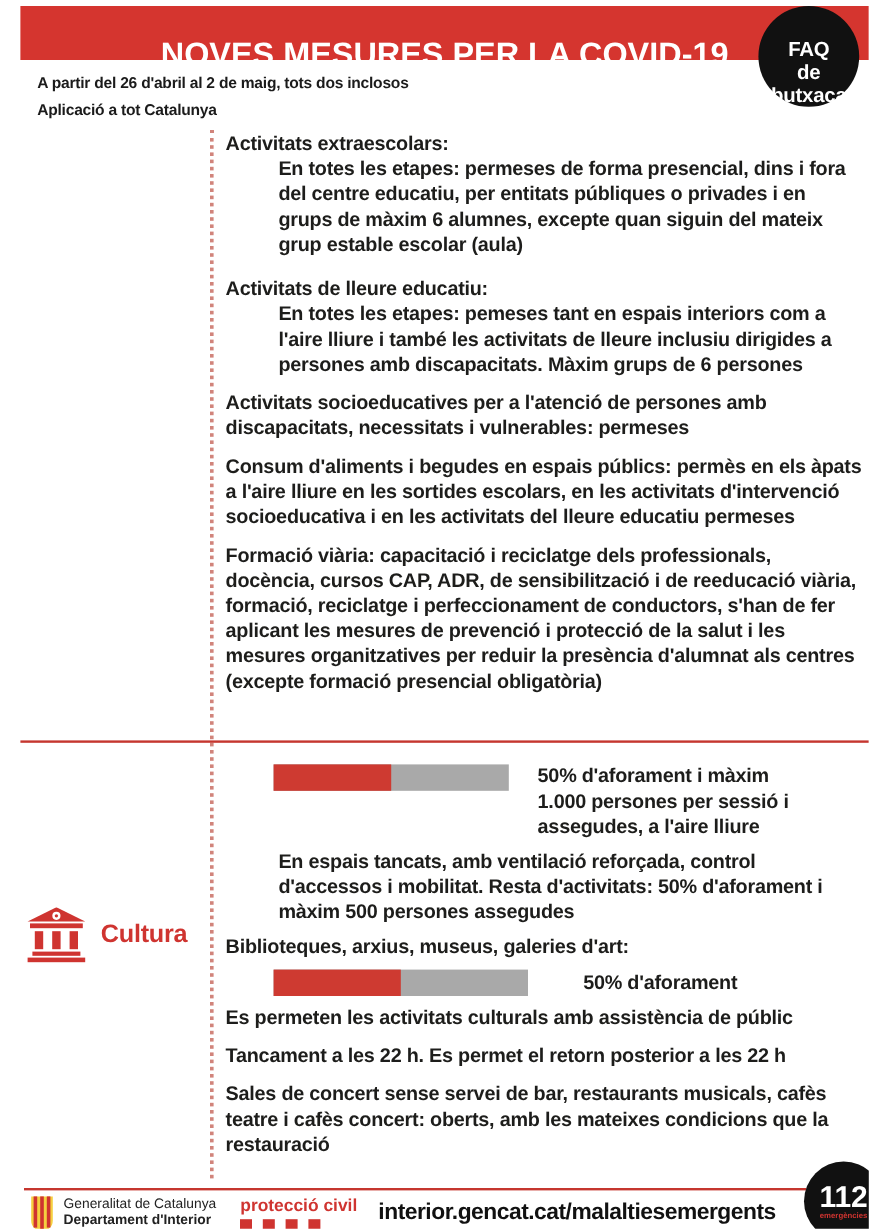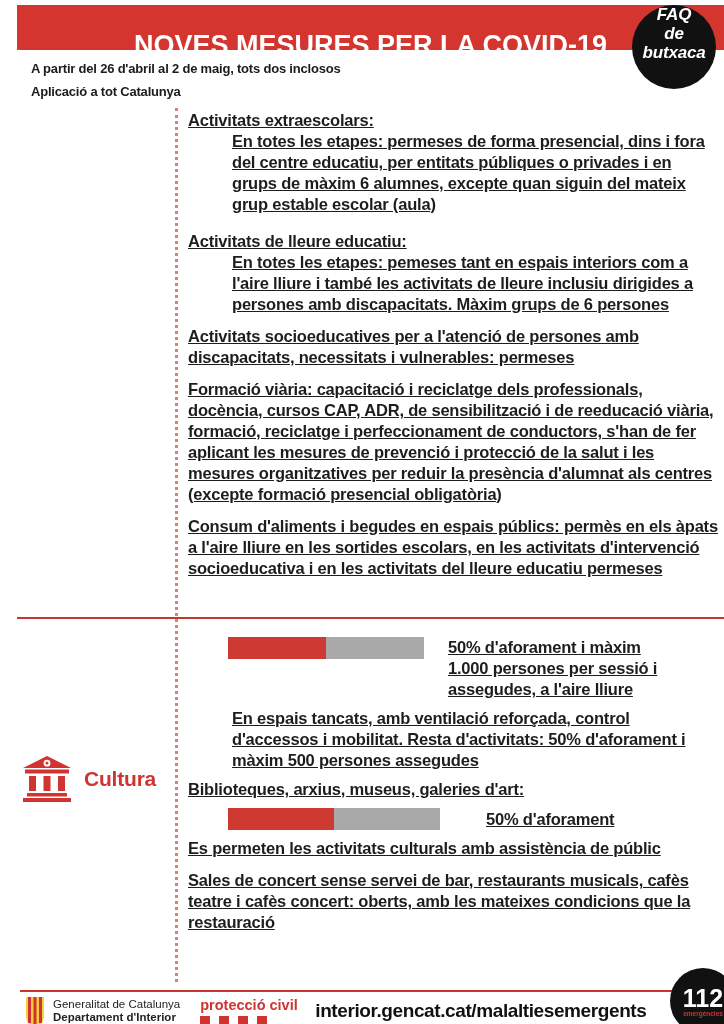--- a/index.html
+++ b/index.html
@@ -6,40 +6,40 @@
   body { background:#ffffff; font-family:"Liberation Sans", sans-serif; }
   .page { position:relative; width:724px; height:1024px; background:#fff; overflow:hidden;
           font-weight:700; color:#1d1d1b; letter-spacing:-0.2px; }
 
   
   .banner { position:absolute; left:17px; top:5px; width:707px; height:45px; background:#d5352f;
             display:flex; align-items:center; justify-content:center; }
   .banner span { color:#fff; font-size:27px; font-weight:700; letter-spacing:0;margin-top:36px; }
   .faq-badge { position:absolute; left:632px; top:5px; width:84px; height:84px; border-radius:50%;
                background:#111; color:#fff; display:flex; flex-direction:column; align-items:center;
-               justify-content:flex-start; text-align:center; font-size:17px; line-height:19px; z-index:5;font-style:italic; }
+               justify-content:flex-end; text-align:center; font-size:17px; line-height:19px; z-index:5; }
   .subtitle { position:absolute; left:31px; top:57px; font-size:13px; line-height:23px; color:#1b1b1b; }
 
   
   .vline { position:absolute; left:175px; top:108px; height:874px; width:0;
            border-left:3px dotted #d1847b; }
   .hline { position:absolute; left:17px; top:617px; width:707px; height:0;
            border-top:2px solid #c5362f; }
 
   
   .side-label { color:#cf3430; font-weight:700; }
   .side-edu { position:absolute; left:0; top:302px; width:176px; }
   .side-edu .side-label { margin-left:30px; width:144px; text-align:center; font-size:19px; line-height:24px; }
   .side-edu svg { position:absolute; left:10px; top:24px; }
   .side-cultura { position:absolute; left:22px; top:756px; width:154px; display:flex;
                   align-items:center; gap:12px; }
   .side-cultura .side-label { font-size:21px;text-align:right; }
 
   
-  .content { position:absolute; left:188px; width:530px; font-size:16.5px; line-height:21px;text-decoration:underline; }
+  .content { position:absolute; left:188px; width:530px; font-size:16.5px; line-height:21px; }
   .c1 { top:110px; }
   .c2 { top:629px; }
   .content p, .content .h { margin-bottom:0; }
   .indent { margin-left:44px; }
   .gap  { margin-top:16px; }
   .gap2 { margin-top:11px; }
   .gap3 { margin-top:8px; }
 
   
   .bar-row { display:flex; align-items:flex-start; margin-top:8px; margin-bottom:8px; }
@@ -105,40 +105,41 @@
     </svg>
     <div class="side-label">Cultura</div>
   </div>
 
   <div class="content c1">
     <div class="h">Activitats extraescolars:</div>
     <p class="indent">En totes les etapes: permeses de forma presencial, dins i fora del centre educatiu, per entitats públiques o privades i en grups de màxim 6 alumnes, excepte quan siguin del mateix grup estable escolar (aula)</p>
     <div class="h gap">Activitats de lleure educatiu:</div>
     <p class="indent">En totes les etapes: pemeses tant en espais interiors com a l'aire lliure i també les activitats de lleure inclusiu dirigides a persones amb discapacitats.  Màxim grups de 6 persones</p>
     <p class="gap2">Activitats socioeducatives per a l'atenció de persones amb discapacitats, necessitats i vulnerables: permeses</p>
+    <p class="gap2">Consum d'aliments i begudes en espais públics: permès en els àpats a l'aire lliure en  les sortides escolars, en les activitats d'intervenció socioeducativa i en les activitats del lleure educatiu permeses</p>
     <p class="gap2">Formació viària: capacitació i reciclatge dels professionals, docència, cursos CAP, ADR, de sensibilització i de reeducació viària, formació, reciclatge i perfeccionament de conductors, s'han de fer aplicant les mesures de prevenció i protecció de la salut i les mesures organitzatives per reduir la presència d'alumnat als centres (excepte formació presencial obligatòria)</p>
-    <p class="gap2">Consum d'aliments i begudes en espais públics: permès en els àpats a l'aire lliure en  les sortides escolars, en les activitats d'intervenció socioeducativa i en les activitats del lleure educatiu permeses</p>
   </div>
 
   <div class="content c2">
     <div class="bar-row">
       <div class="bar">
         <div class="bar-fill" style="width: 50%;"></div>
       </div>
       <div class="bar-caption">50% d'aforament i màxim 1.000 persones per sessió i assegudes, a l'aire lliure</div>
     </div>
     <p class="indent">En espais tancats, amb ventilació reforçada, control d'accessos i mobilitat. Resta d'activitats: 50% d'aforament i màxim 500 persones assegudes</p>
     <div class="h gap3">Biblioteques, arxius, museus, galeries d'art:</div>
     <div class="bar-row">
       <div class="bar wide">
         <div class="bar-fill" style="width: 50%;"></div>
       </div>
       <div class="bar-caption single">50% d'aforament</div>
     </div>
     <p class="gap3">Es permeten les activitats culturals amb assistència de públic</p>
+    <p class="gap2">Tancament a les 22 h. Es permet el retorn posterior a les 22 h</p>
     <p class="gap2">Sales de concert sense servei de bar, restaurants musicals, cafès teatre i cafès concert: oberts, amb les mateixes condicions que la restauració</p>
   </div>
 
   <div class="footer-line"></div>
   <div class="footer">
     <div class="gencat">
       <svg width="22" height="30" viewBox="0 0 22 30">
         <g>
           <path d="M2 1 h18 v20 a9 9 0 0 1 -18 0 Z" fill="#f5d040"></path>
           <rect x="4" y="1" width="3" height="26" fill="#cf3430"></rect>

